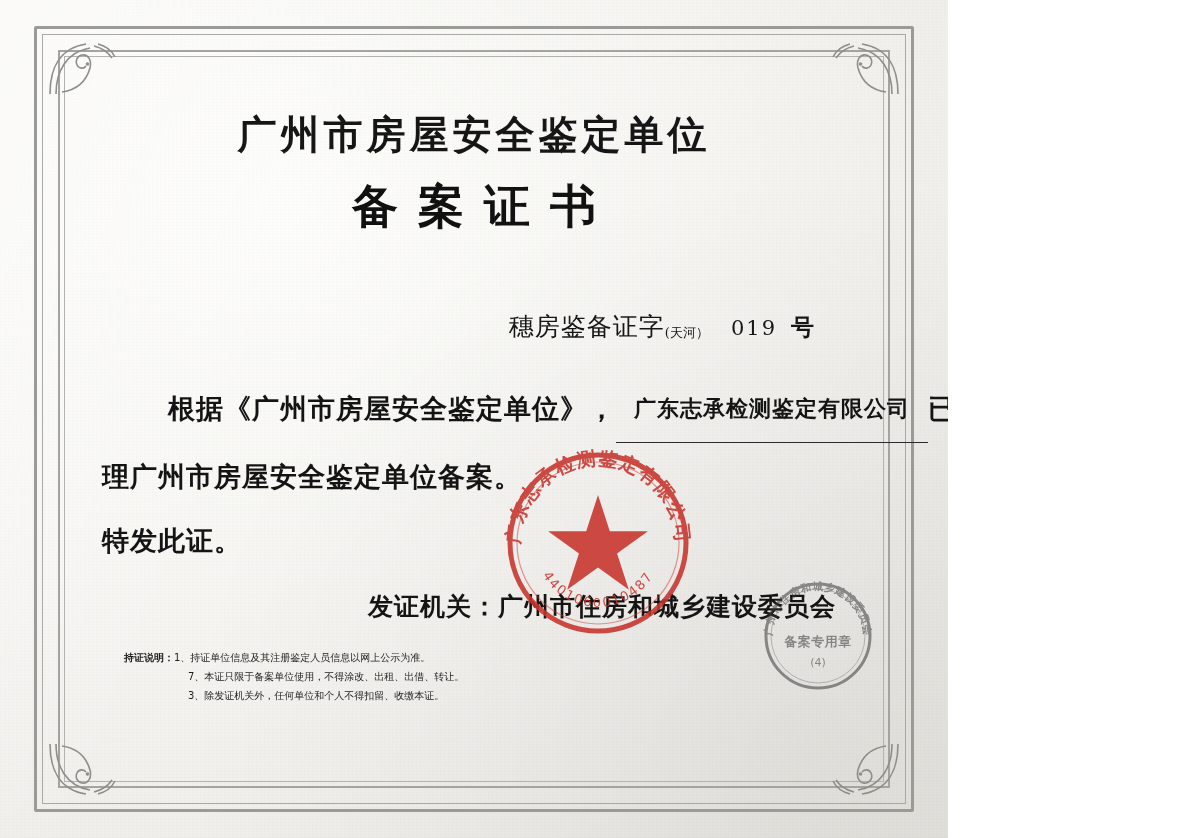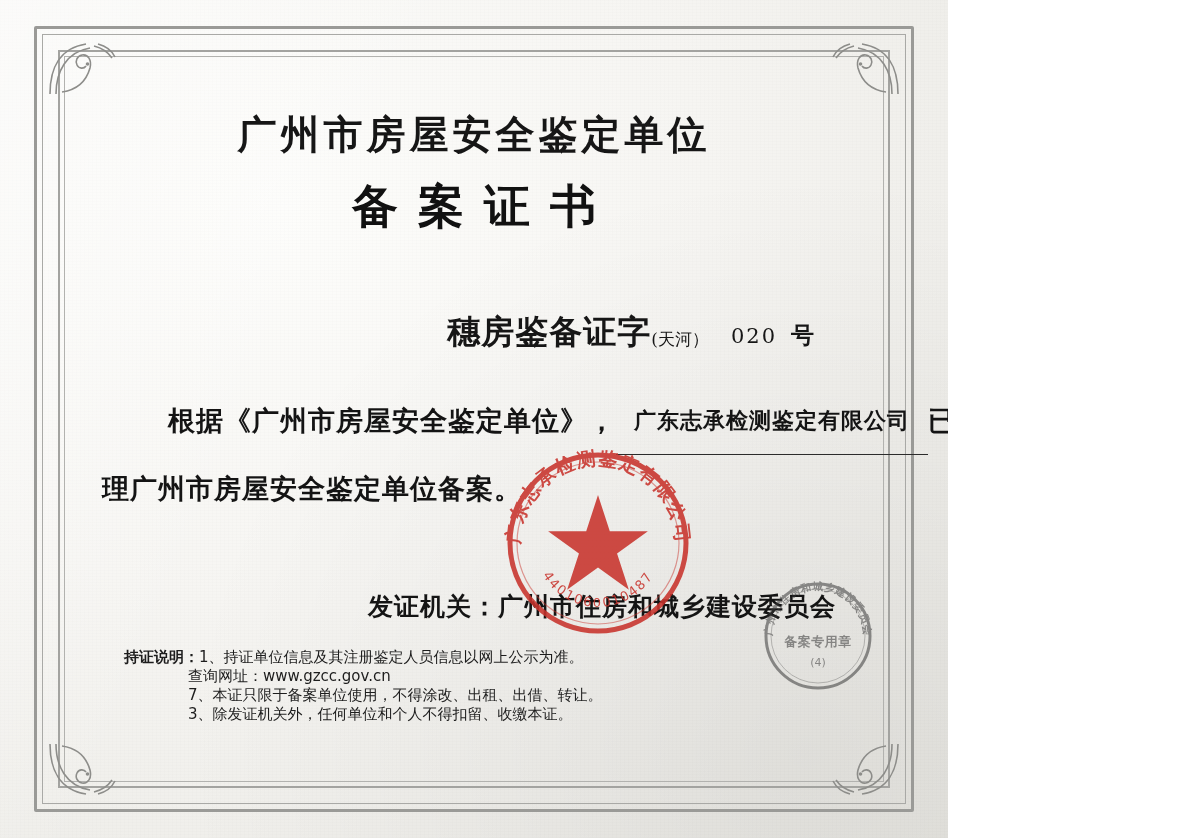--- a/index.html
+++ b/index.html
@@ -108,26 +108,26 @@
 
   .serial-row {
     margin-top: 72px;
     text-align: right;
     padding-right: 56px;
     font-family: "DejaVu Serif", serif;
     color: #161616;
     white-space: nowrap;
   }
   .serial-label {
-    font-size: 33px;
-    font-weight: bold;
+    font-size: 25px;
+    font-weight: normal;
     letter-spacing: 1px;
   }
   .serial-paren {
-    font-size: 17px;
+    font-size: 13px;
     letter-spacing: 0px;
     position: relative;
     top: 2px;
   }
   .serial-num {
     font-size: 21px;
     letter-spacing: 2px;
     padding: 0 14px 0 22px;
   }
   .serial-unit {
@@ -188,21 +188,21 @@
   }
   .date-row .d-num { padding: 0 4px; }
   .date-row .d-unit { padding: 0 10px 0 2px; }
 
   
   .footnotes {
     position: absolute;
     left: 46px;
     top: 578px;
     font-family: "DejaVu Sans", sans-serif;
-    font-size: 15px;
+    font-size: 10px;
     line-height: 19px;
     color: #1d1d1d;
     white-space: nowrap;
   }
   .footnotes .fn-head {
     font-weight: bold;
   }
   .fn-item { display: block; }
   .fn-indent { padding-left: 64px; display:block; }
 
@@ -283,40 +283,40 @@
       <path d="M52 6 C60 8 66 13 69 19"></path>
     </svg>
   </div>
 
   <div id="content">
 
     <div class="title-line1">广州市房屋安全鉴定单位</div>
     <div class="title-line2">备案证书</div>
 
     <div class="serial-row">
-      <span class="serial-label">穗房鉴备证字</span><span class="serial-paren">(天河）</span><span class="serial-num">020</span><span class="serial-unit">号</span>
+      <span class="serial-label">穗房鉴备证字</span><span class="serial-paren">(天河）</span><span class="serial-num">019</span><span class="serial-unit">号</span>
     </div>
 
     <div class="body-block">
       <div class="body-line l1">
         <span>根据《广州市房屋安全鉴定单位》，</span><span class="blank-name">广东志承检测鉴定有限公司</span><span>已办</span>
       </div>
       <div class="body-line">理广州市房屋安全鉴定单位备案。</div>
+      <div class="body-line">特发此证。</div>
     </div>
 
     <div class="issuer-row">
       <span>发证机关：</span><span>广州市住房和城乡建设委员会</span>
     </div>
 
 
     <div class="footnotes">
       <span class="fn-item">
         <span class="fn-head">持证说明：</span><span>1、持证单位信息及其注册鉴定人员信息以网上公示为准。</span>
       </span>
-      <span class="fn-indent">查询网址：www.gzcc.gov.cn</span>
       <span class="fn-indent">7、本证只限于备案单位使用，不得涂改、出租、出借、转让。</span>
       <span class="fn-indent">3、除发证机关外，任何单位和个人不得扣留、收缴本证。</span>
     </div>
 
   </div>
 
   <div id="seal-round">
     <svg viewBox="0 0 200 200">
       <defs>
         <path id="arcTop" d="M 22 100 A 78 78 0 0 1 178 100"></path>

